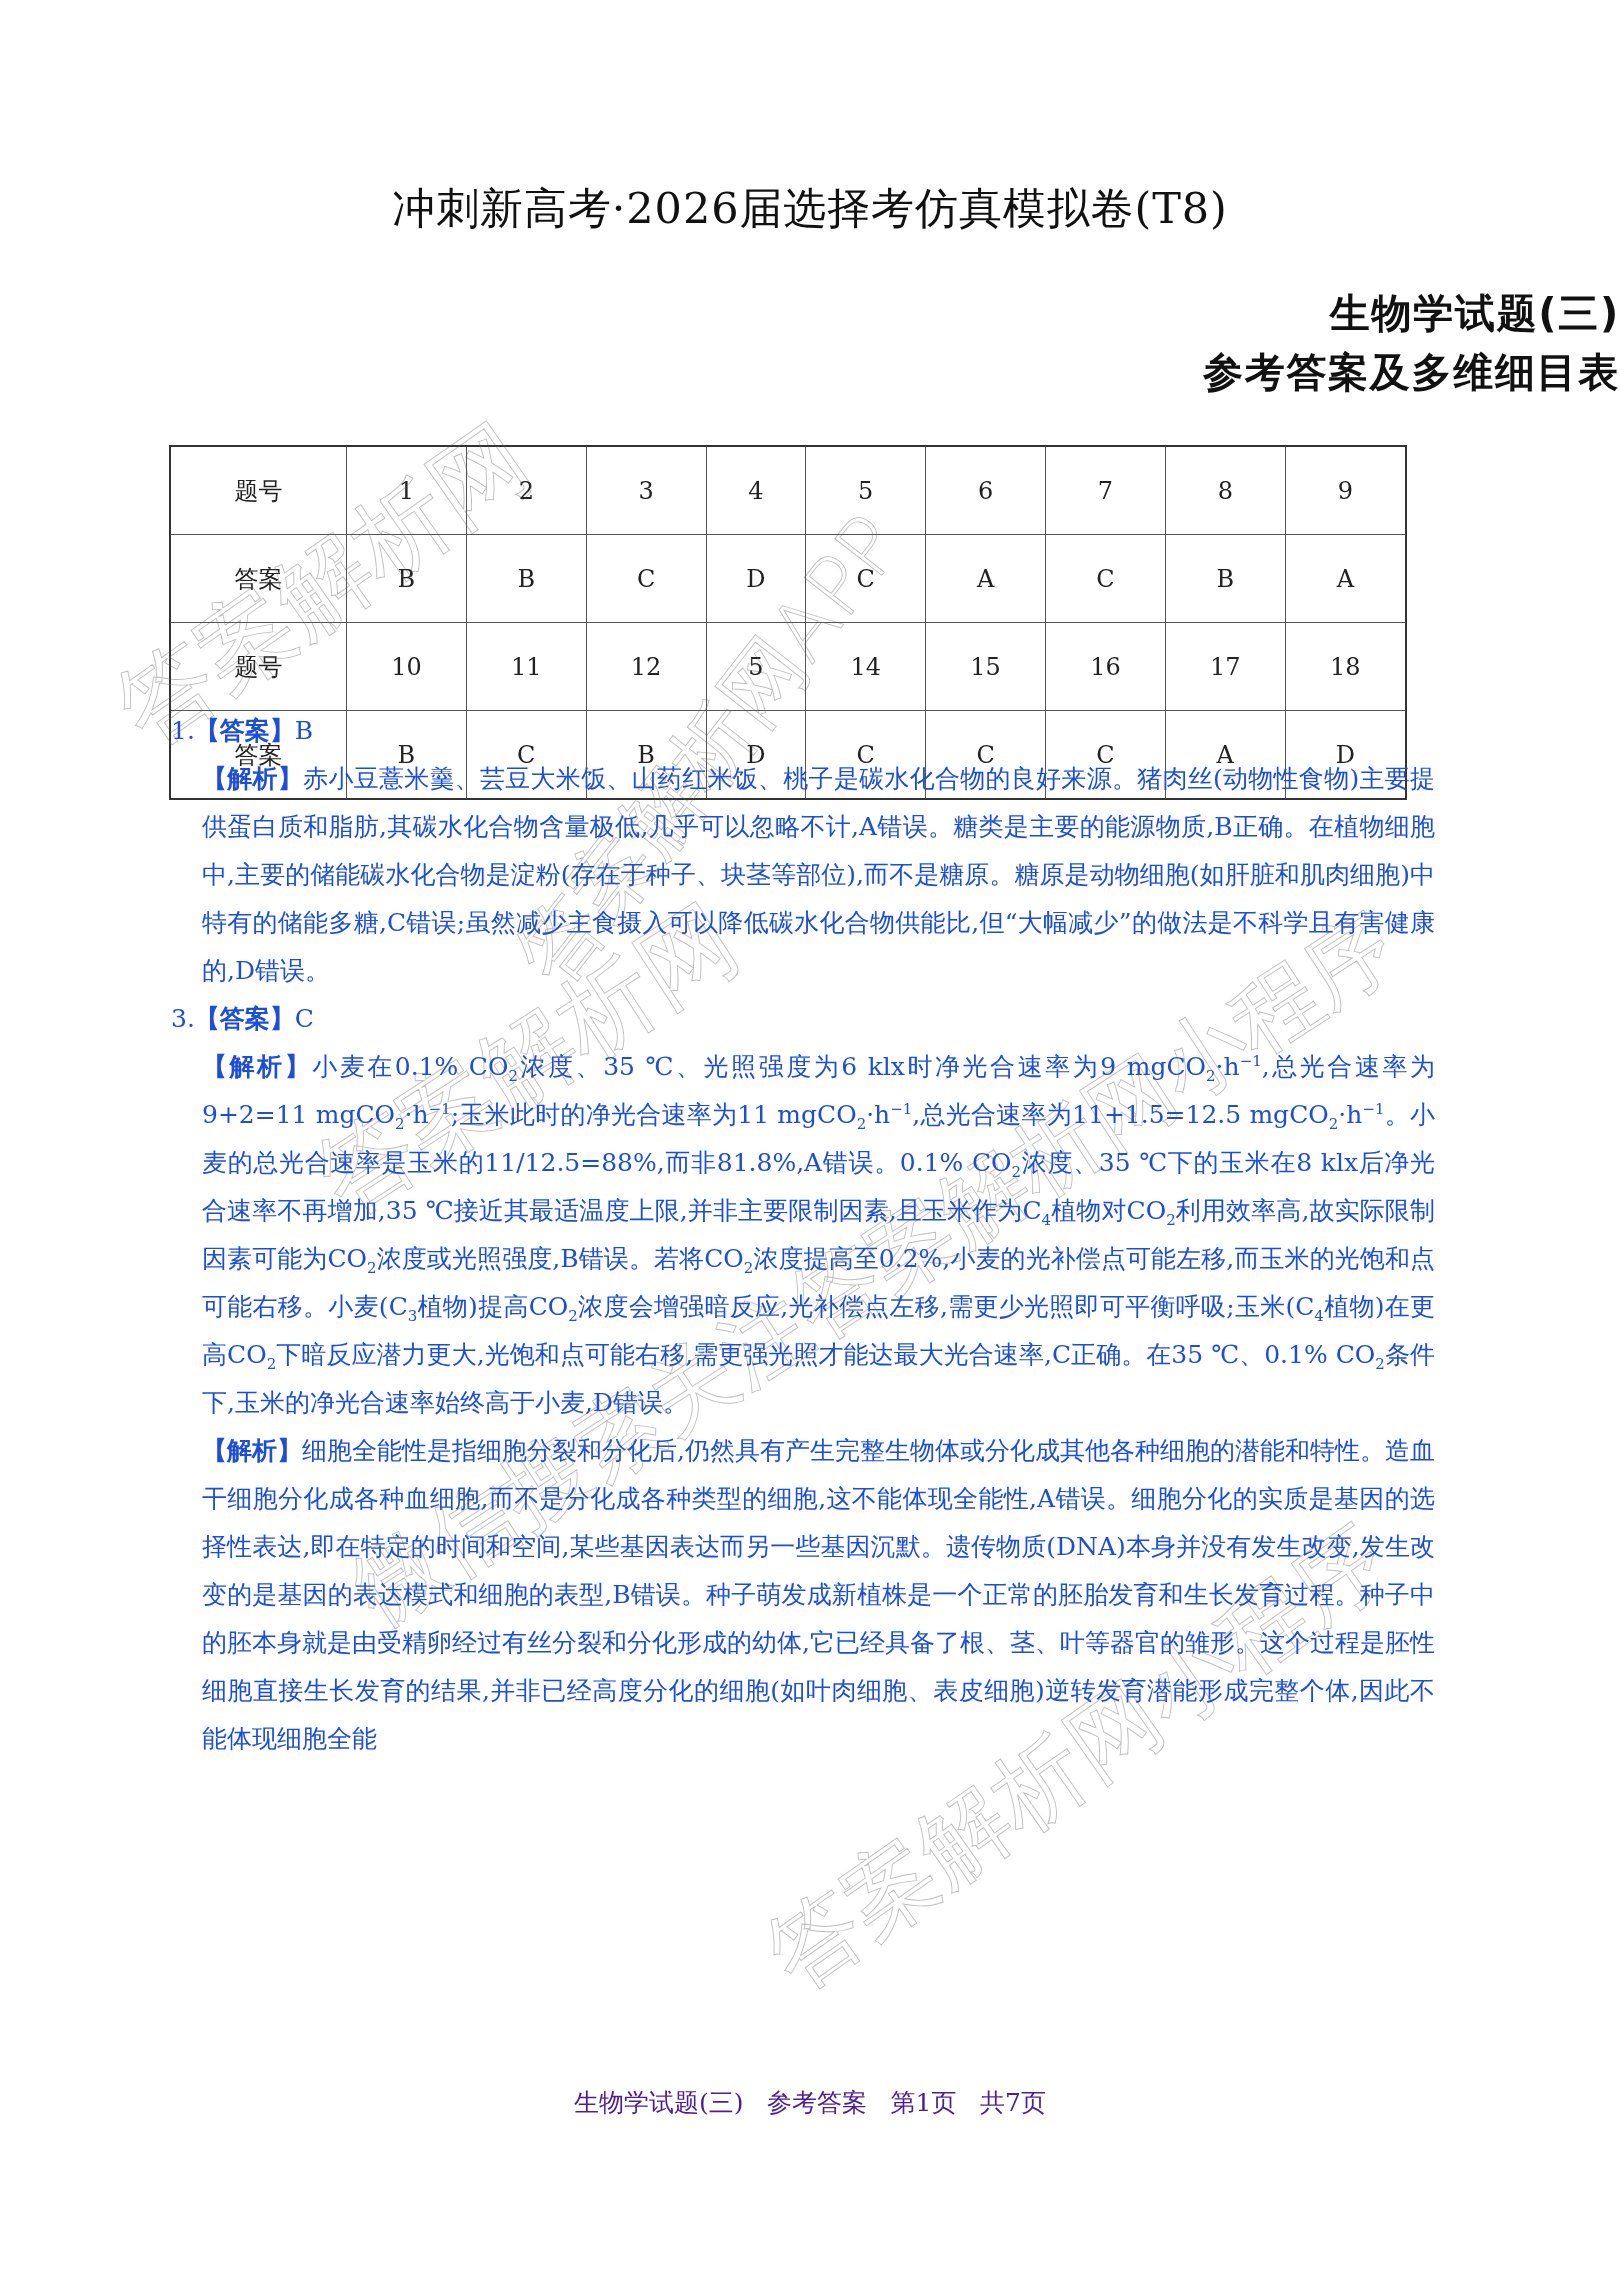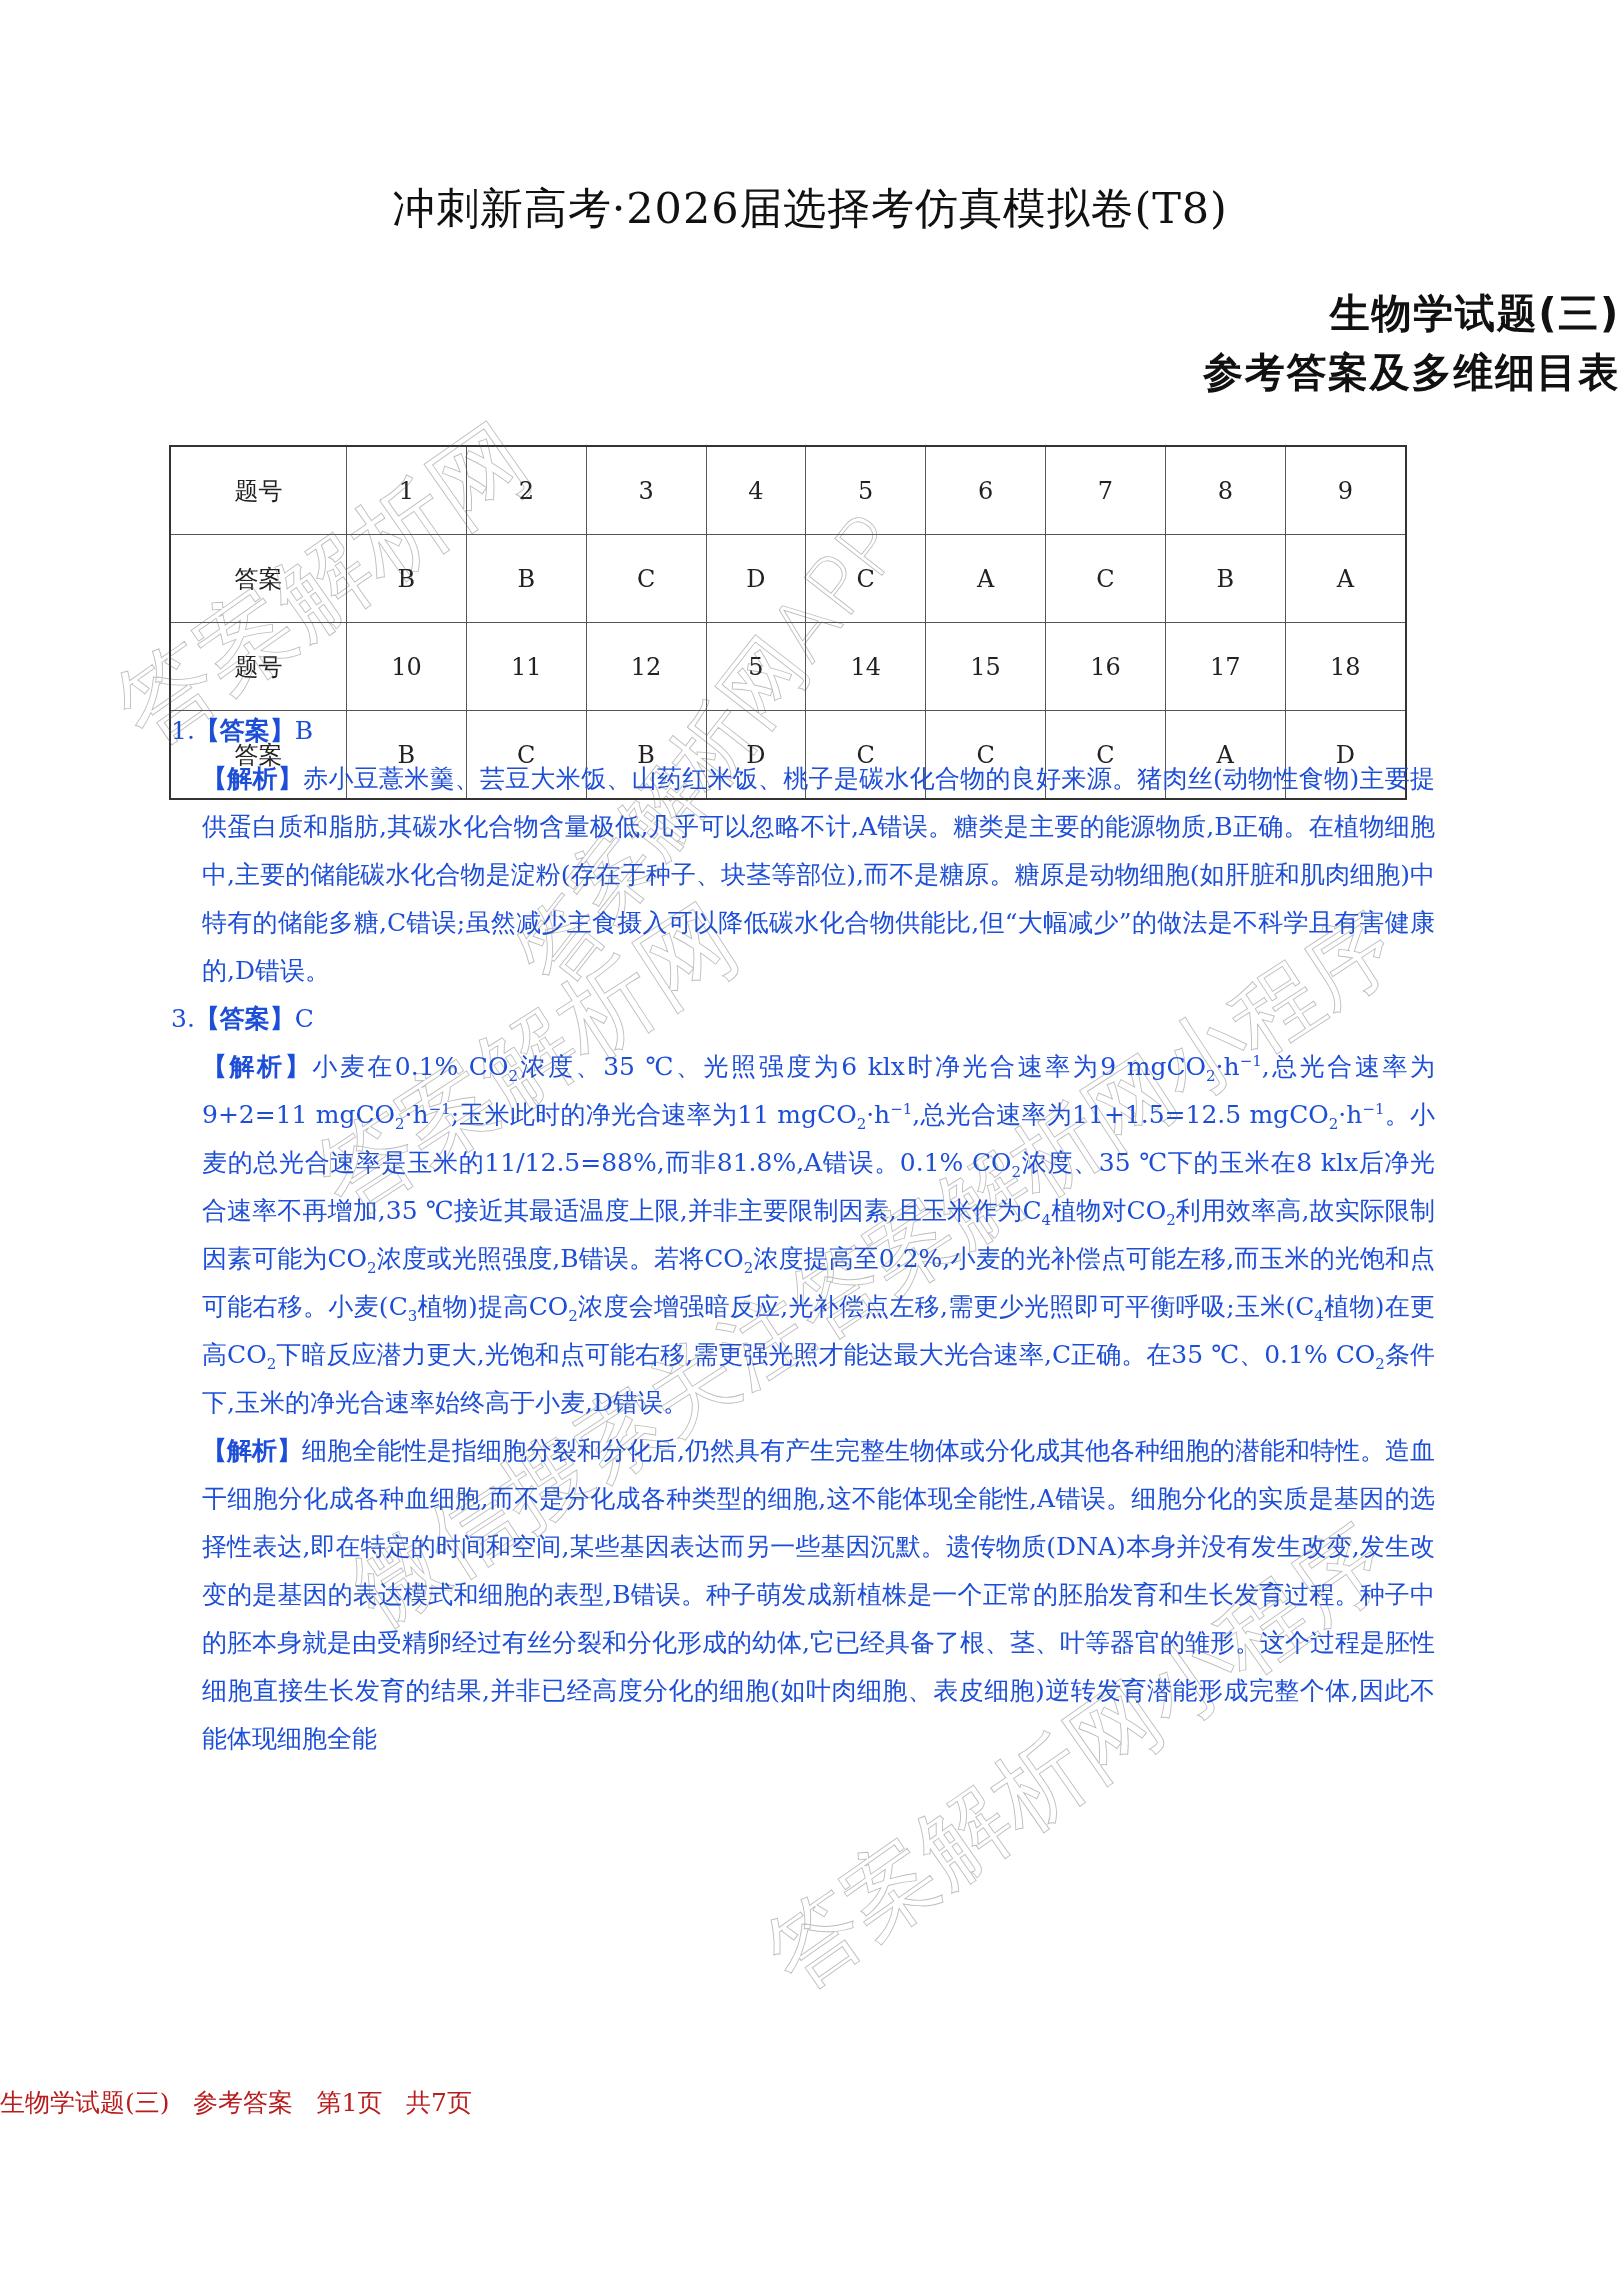--- a/index.html
+++ b/index.html
@@ -39,23 +39,23 @@
     position: absolute; left: 171px; top: 707px; width: 1264px;
     font-family: "DejaVu Serif", "Liberation Serif", serif;
     font-size: 25px; line-height: 48px; color: #1d4ed8;
   }
   .q-head { margin: 0; }
   .q-body { margin: 0 0 0 31px; text-align: justify; text-align-last: left; }
   .bracket { font-weight: bold; }
   sub, sup { font-size: 60%; line-height: 0; }
 
   .footer {
-    position: absolute; top: 2086px; left: 0; width: 1620px; 
+    position: absolute; top: 2086px; left: 0; width: 1620px; text-align: center;
     font-family: "DejaVu Serif", "Liberation Serif", serif;
-    font-size: 25px; color: #b91c1c; word-spacing: 15.6px;
+    font-size: 25px; color: #4c1d95; word-spacing: 15.6px;
   }
 
   .wm {
     position: absolute; color: rgba(90,90,90,0.55);
     font-family: "DejaVu Sans", "Liberation Sans", sans-serif;
     font-weight: 200; white-space: nowrap; pointer-events: none;
     transform-origin: left center; font-size: 95px;
     -webkit-text-stroke: 0.9px rgba(90,90,90,0.4);
     color: transparent;
   }

